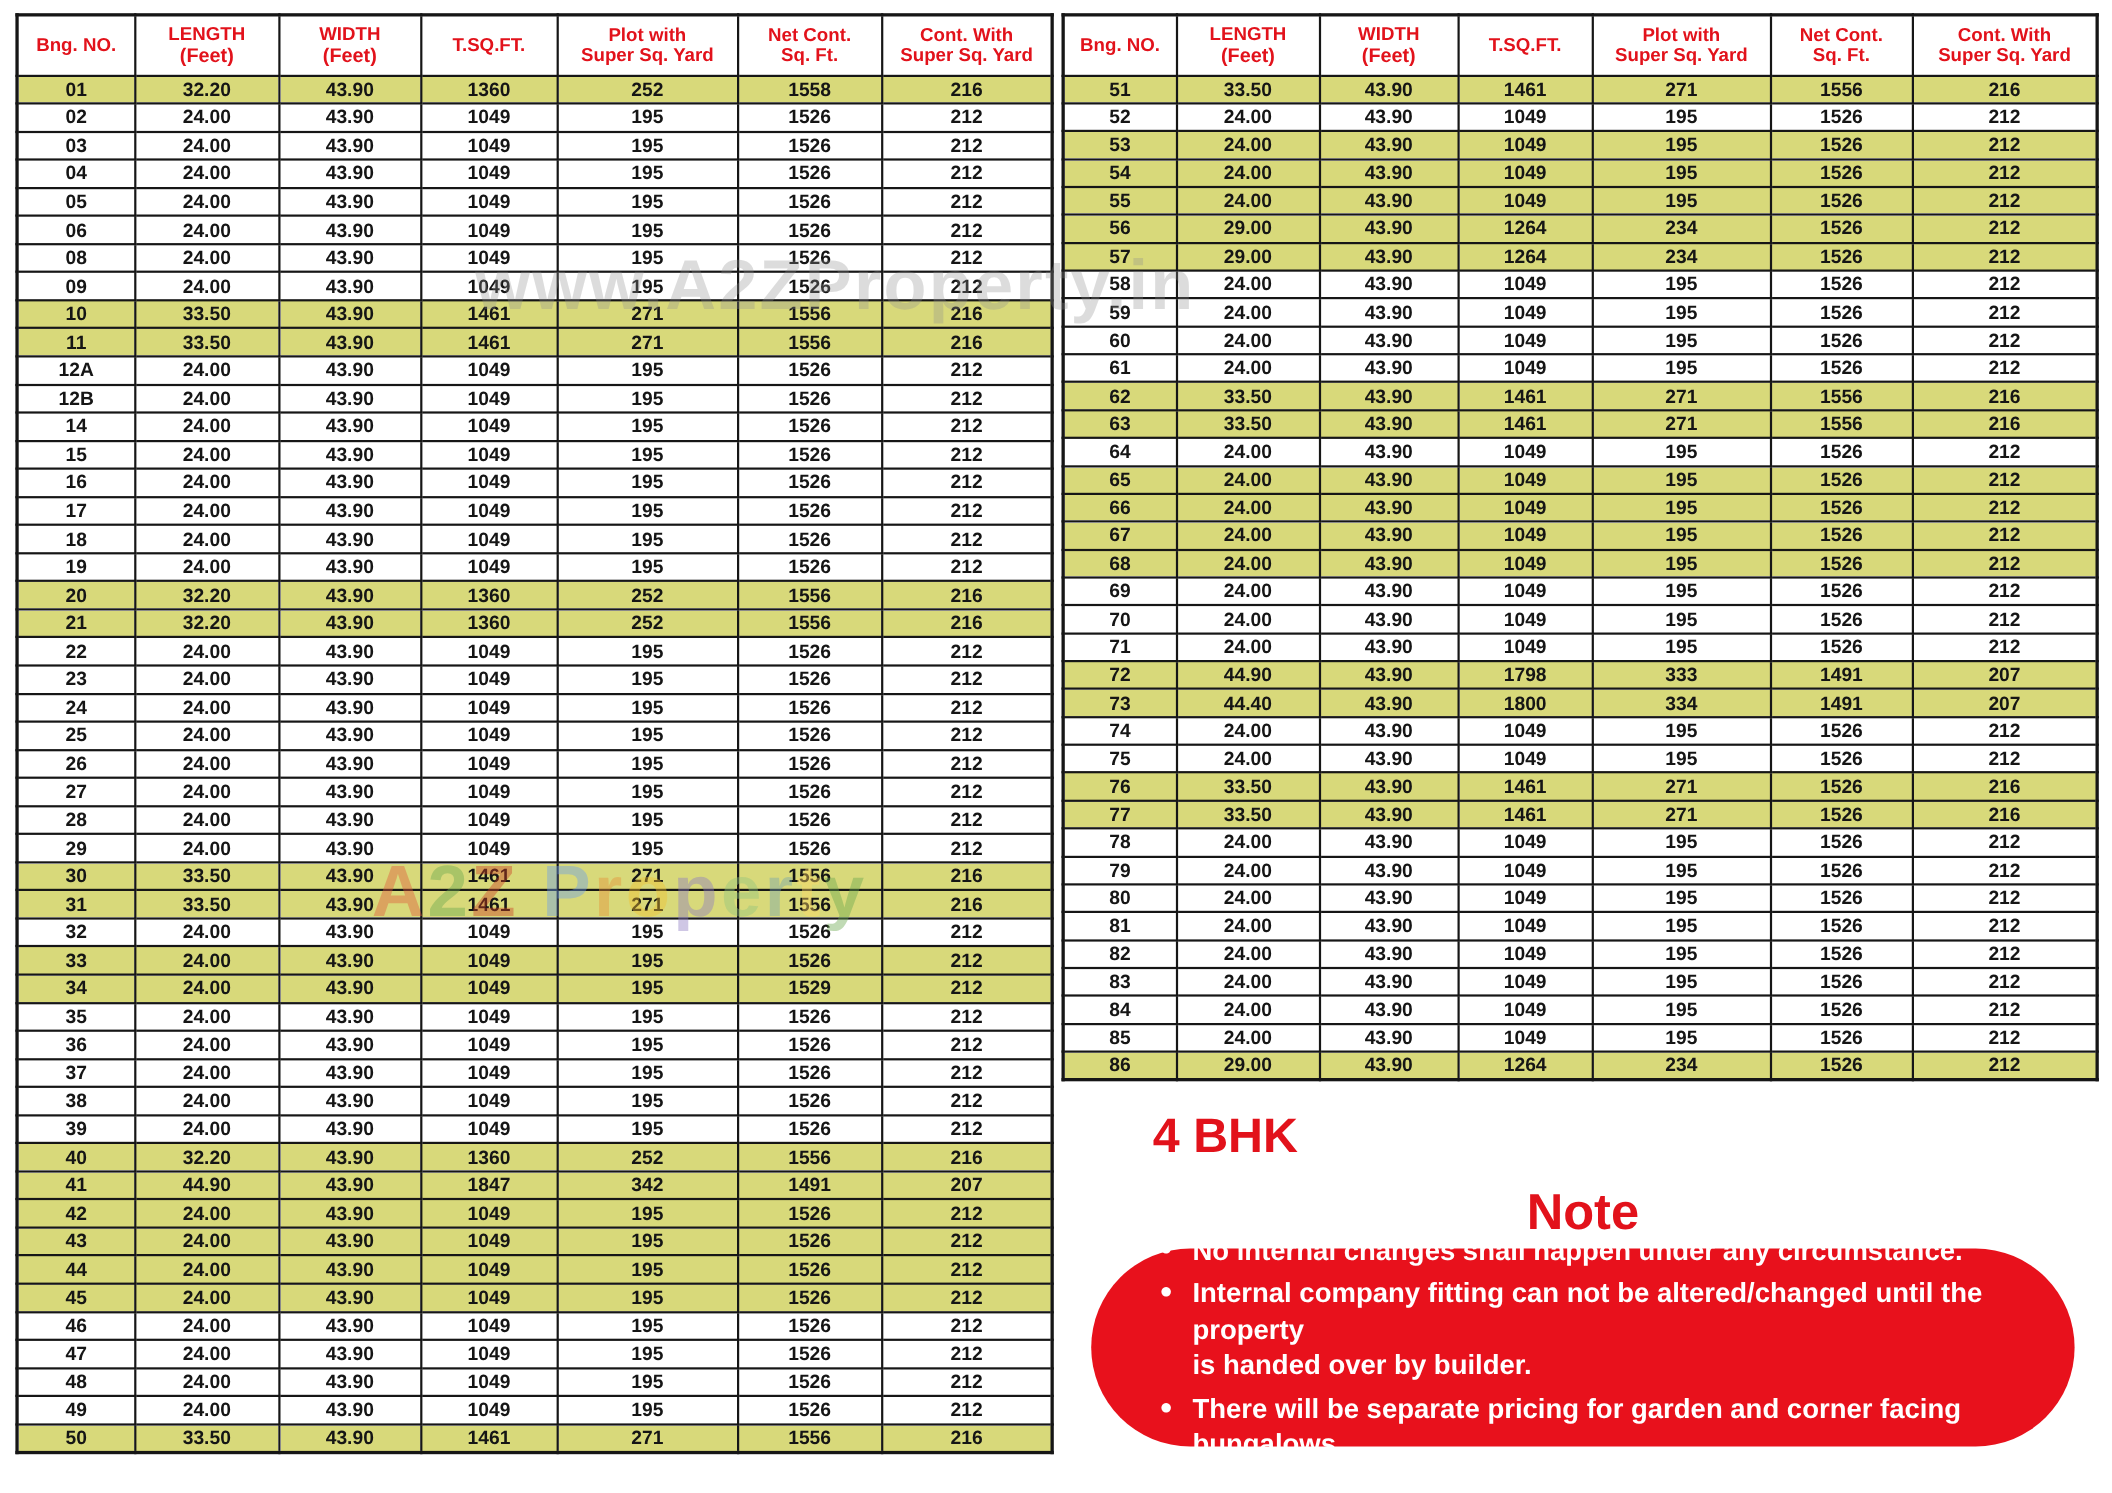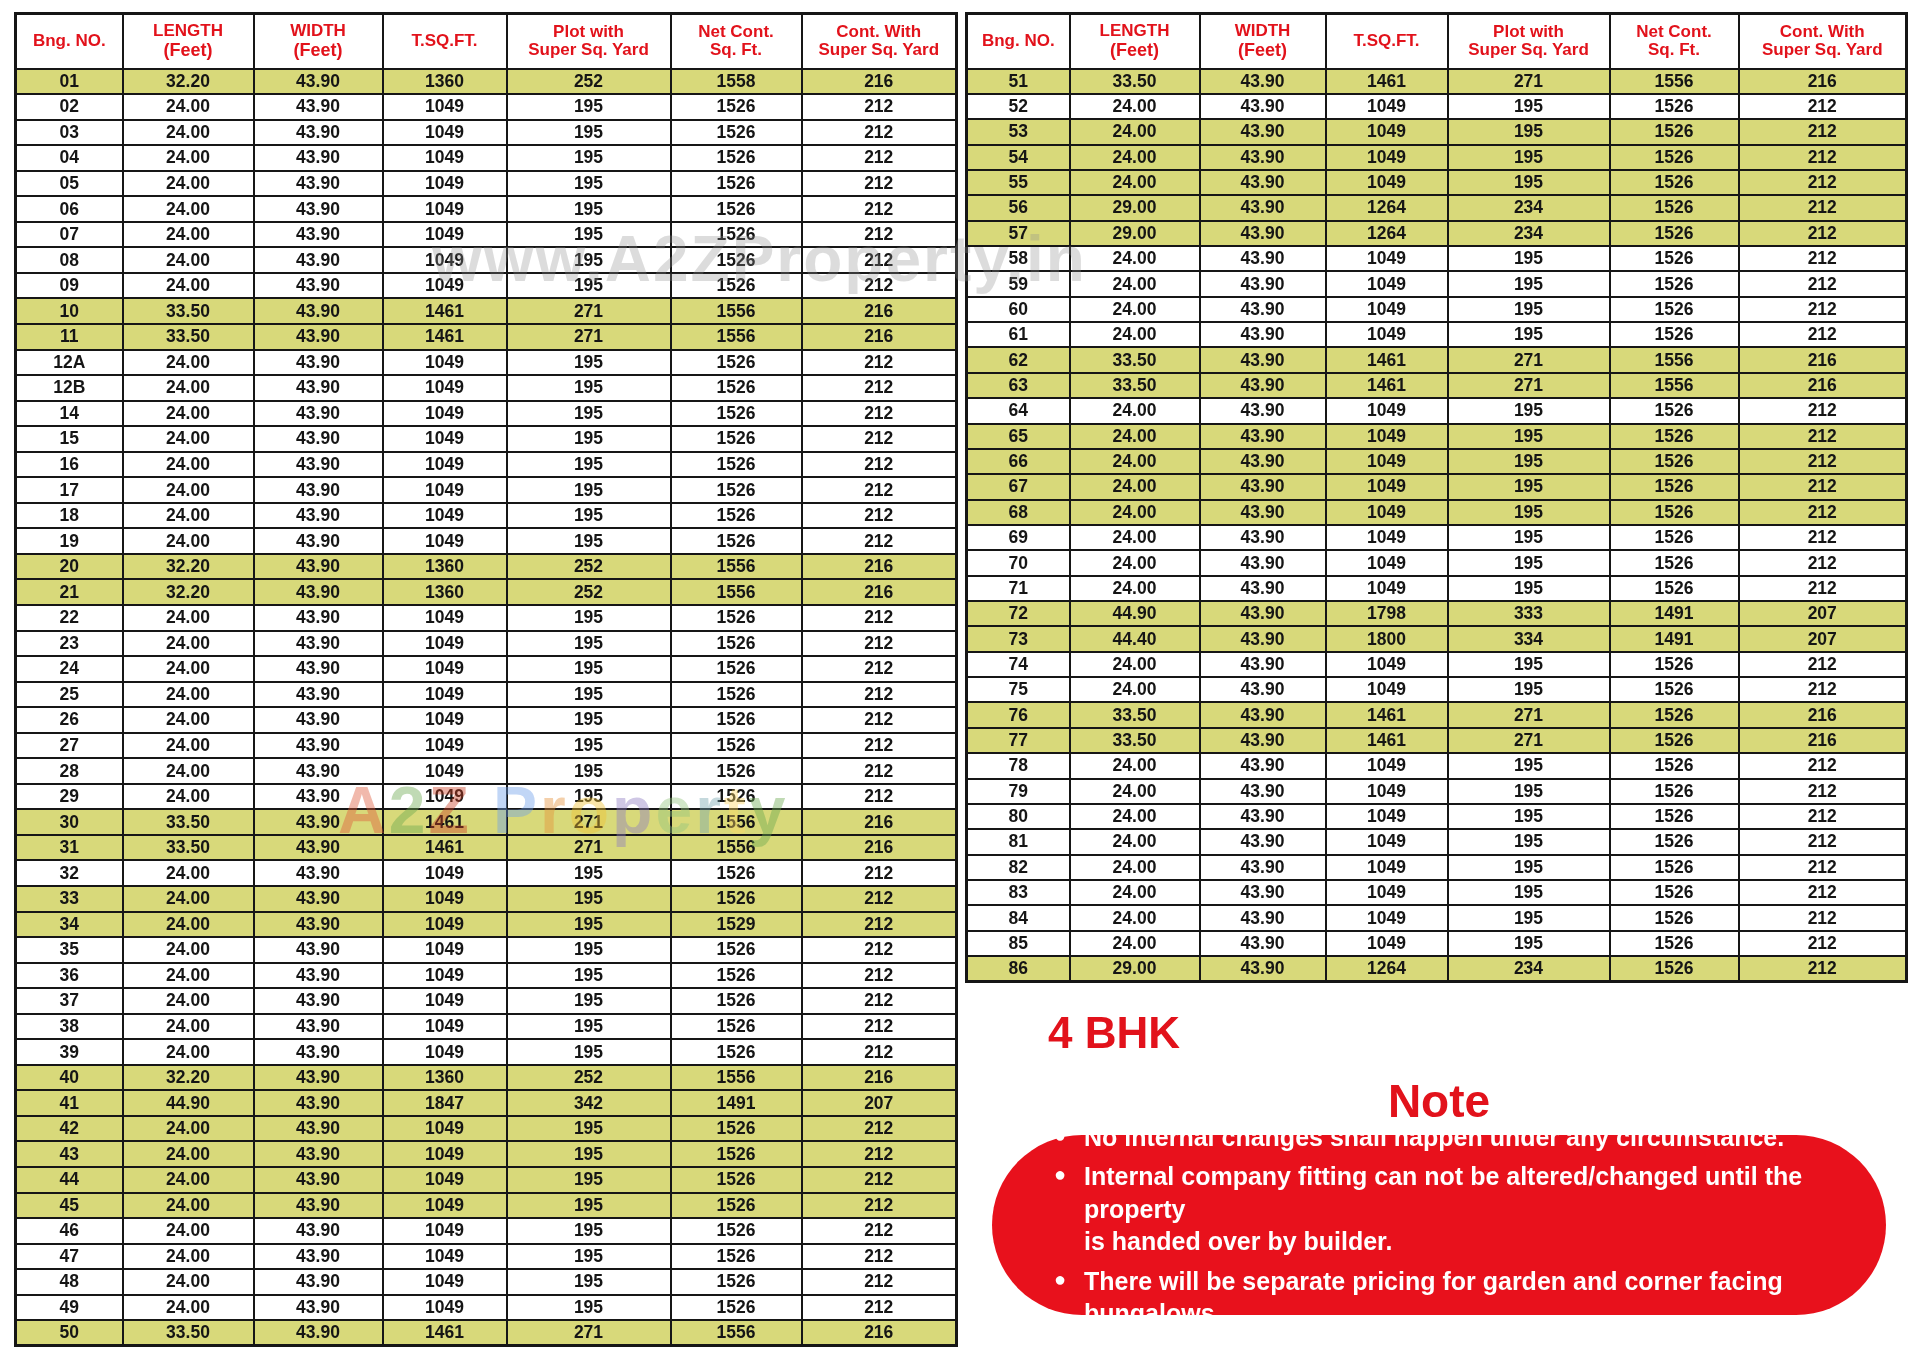--- a/index.html
+++ b/index.html
@@ -138,29 +138,20 @@
       <tr>
         <td>06</td>
         <td>24.00</td>
         <td>43.90</td>
         <td>1049</td>
         <td>195</td>
         <td>1526</td>
         <td>212</td>
       </tr>
       <tr>
-        <td>07</td>
-        <td>24.00</td>
-        <td>43.90</td>
-        <td>1049</td>
-        <td>195</td>
-        <td>1526</td>
-        <td>212</td>
-      </tr>
-      <tr>
         <td>08</td>
         <td>24.00</td>
         <td>43.90</td>
         <td>1049</td>
         <td>195</td>
         <td>1526</td>
         <td>212</td>
       </tr>
       <tr>
         <td>09</td>

